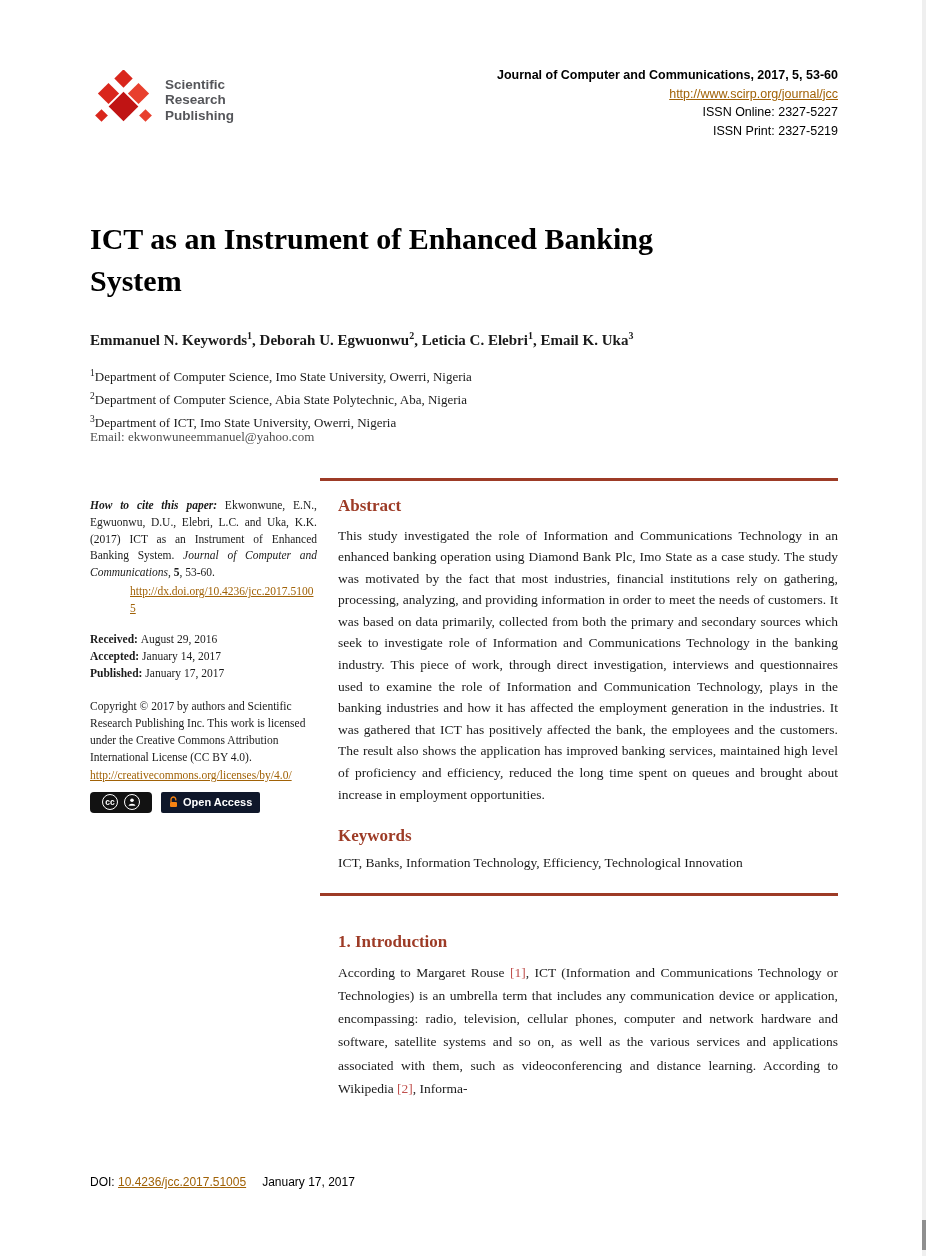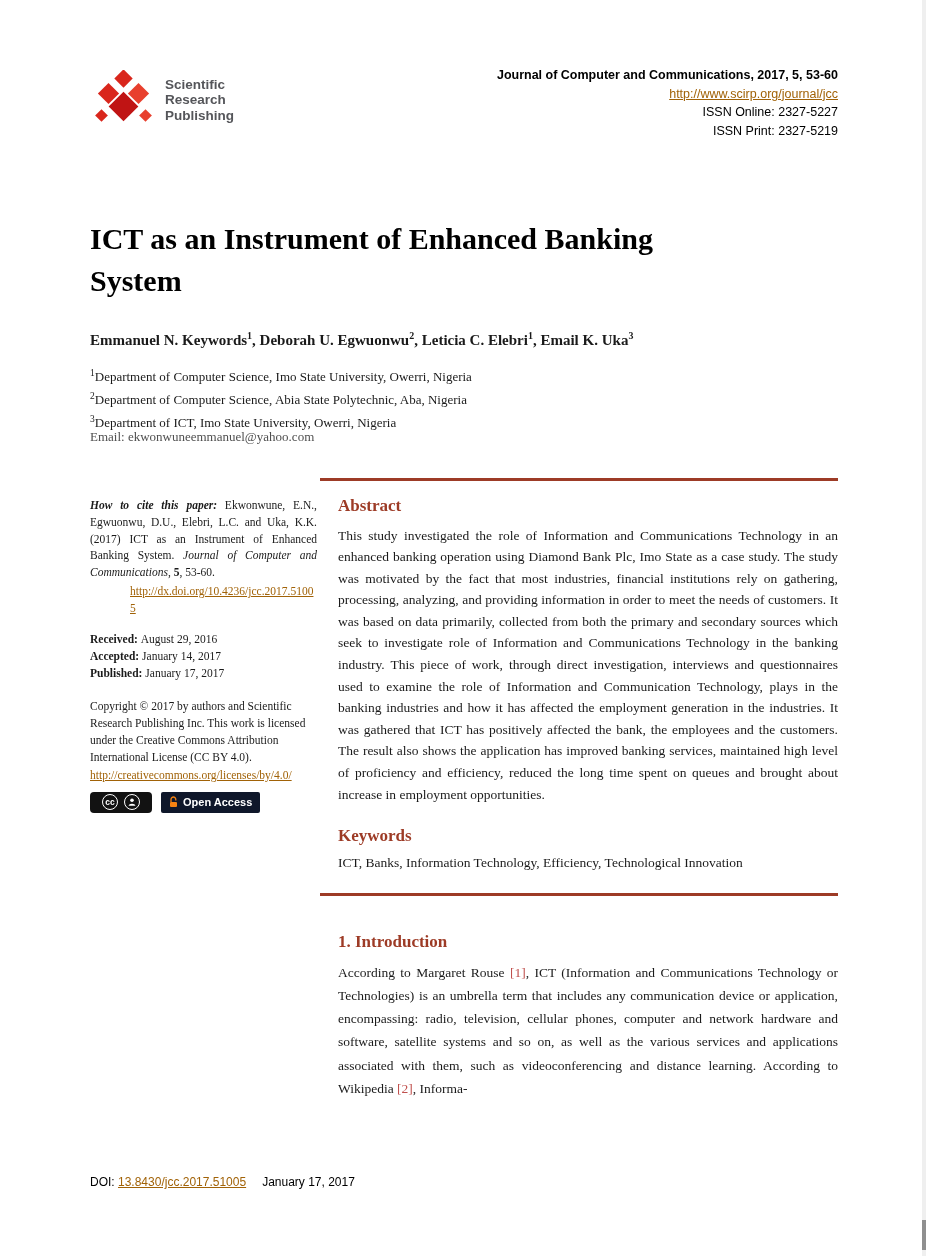--- a/index.html
+++ b/index.html
@@ -156,19 +156,19 @@
     <div class="rule rule-bottom"></div>
     <div class="main-inner">
       <div class="heading intro">1. Introduction</div>
       <div class="intro-text">
         <span>According to Margaret Rouse </span><span class="ref">[1]</span><span>, ICT (Information and Communications Technology or Technologies) is an umbrella term that includes any communication device or application, encompassing: radio, television, cellular phones, computer and network hardware and software, satellite systems and so on, as well as the various services and applications associated with them, such as videoconferencing and distance learning. According to Wikipedia </span><span class="ref">[2]</span><span>, Informa-</span>
       </div>
     </div>
   </div>
 
   <div class="footer">
-    <span>DOI: </span><span class="link">13.8430/jcc.2017.51005</span><span class="footer-date">January 17, 2017</span>
+    <span>DOI: </span><span class="link">10.4236/jcc.2017.51005</span><span class="footer-date">January 17, 2017</span>
   </div>
 
   <div class="scroll-track"></div>
   <div class="scroll-thumb"></div>
 
 </div>
 
 </body></html>

